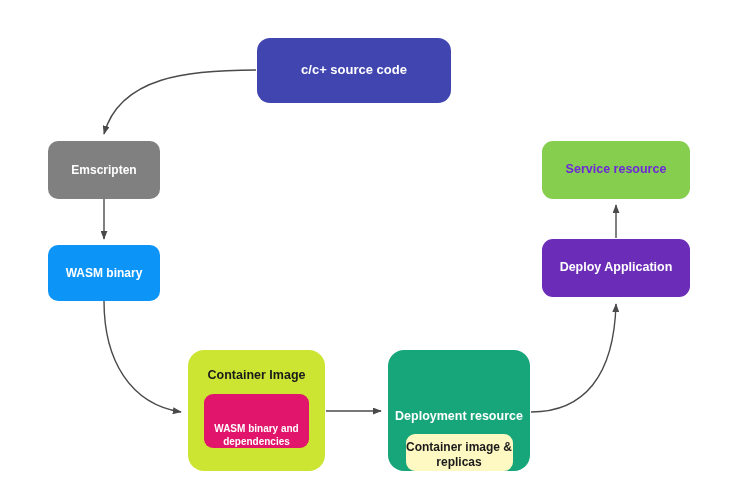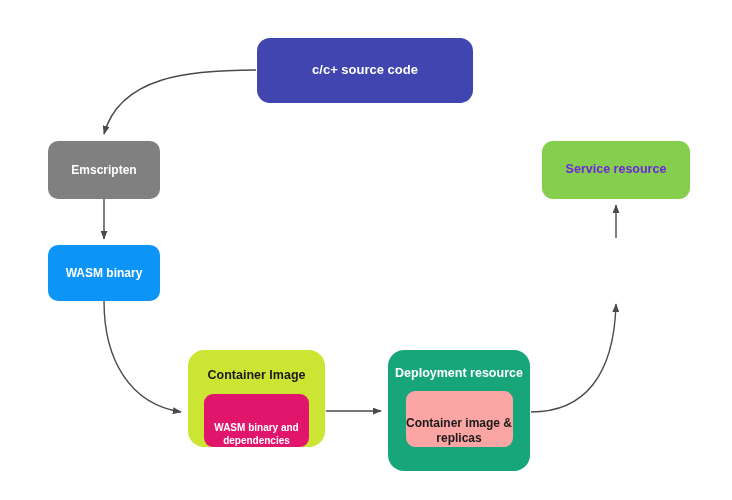--- a/index.html
+++ b/index.html
@@ -56,42 +56,42 @@
     display: flex;
     align-items: flex-end;
     justify-content: center;
     text-align: center;
     font-weight: bold;
     line-height: 1.3;
   }
 
   
   #node-source {
-    left: 257px; top: 38px; width: 216px; height: 65px;
+    left: 257px; top: 38px; width: 194px; height: 65px;
     border-radius: 13px;
     background: #4045b0;
     color: #ffffff;
     font-size: 13px;
   }
   #node-emscripten {
     left: 48px; top: 141px; width: 112px; height: 58px;
     border-radius: 10px;
     background: #808080;
     color: #ffffff;
     font-size: 12px;
   }
   #node-wasm {
     left: 48px; top: 245px; width: 112px; height: 56px;
     border-radius: 10px;
     background: #0d94f7;
     color: #ffffff;
     font-size: 12px;
   }
   #node-container-image {
-    left: 188px; top: 350px; width: 137px; height: 97px;
+    left: 188px; top: 350px; width: 137px; height: 121px;
     border-radius: 16px;
     background: #cce533;
     padding-top: 18px;
   }
   #node-container-image .node-title {
     color: #1a1a1a;
     font-size: 12.5px;
   }
   #node-container-image .inner-box {
     margin-top: 11px;
@@ -104,27 +104,28 @@
   }
   #node-deployment {
     left: 388px; top: 350px; width: 142px; height: 121px;
     border-radius: 16px;
     background: #17a57a;
     padding-top: 16px;
   }
   #node-deployment .node-title {
     color: #ffffff;
     font-size: 12.5px;
+    margin-top: 43px;
   }
   #node-deployment .inner-box {
     margin-top: 10px;
     width: 107px;
     height: 56px;
     border-radius: 9px;
-    background: #fca5a5;
+    background: #fef9c3;
     color: #1a1a1a;
     font-size: 12px;
   }
   #node-deploy-app {
     left: 542px; top: 239px; width: 148px; height: 58px;
     border-radius: 11px;
     background: #6b2cb8;
     color: #ffffff;
     font-size: 12.5px;
   }
@@ -180,18 +181,21 @@
     </div>
   </div>
 
   <div class="node-stack" id="node-deployment">
     <div class="node-title">Deployment resource</div>
     <div class="inner-box">
       <span>Container image &amp; replicas</span>
     </div>
   </div>
 
+  <div class="node" id="node-deploy-app">
+    <span>Deploy Application</span>
+  </div>
 
   <div class="node" id="node-service">
     <span>Service resource</span>
   </div>
 
 </div>
 
 </body></html>

